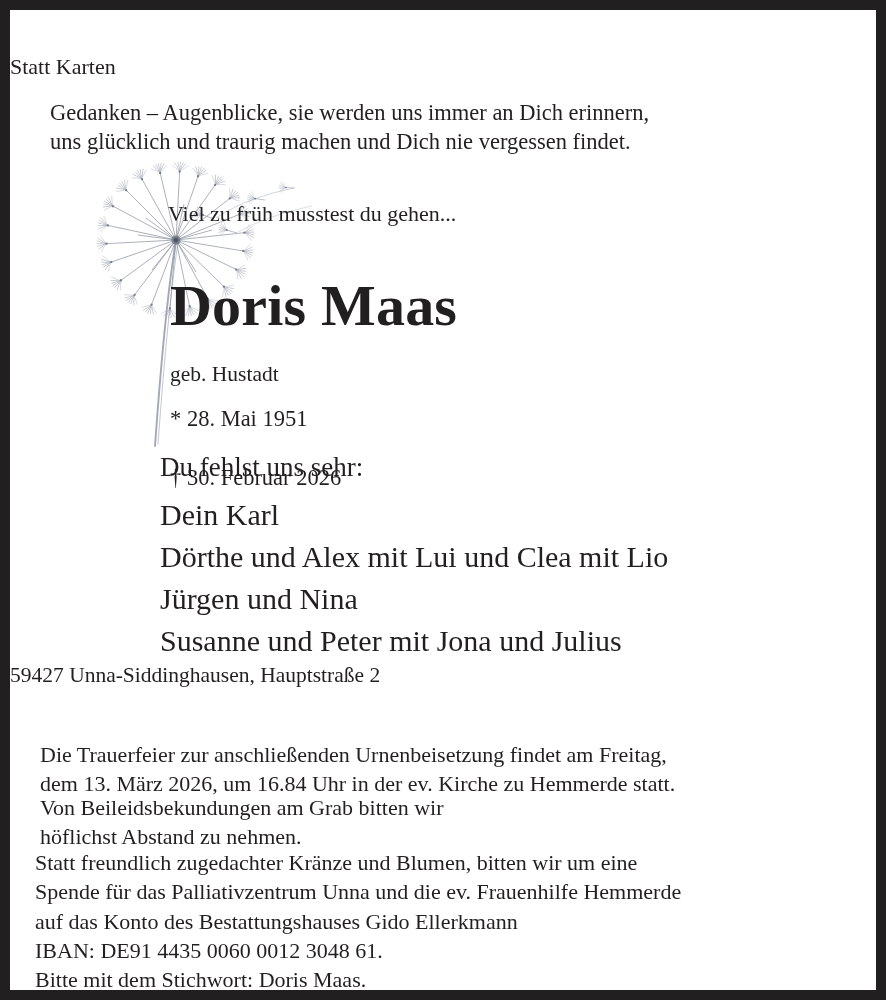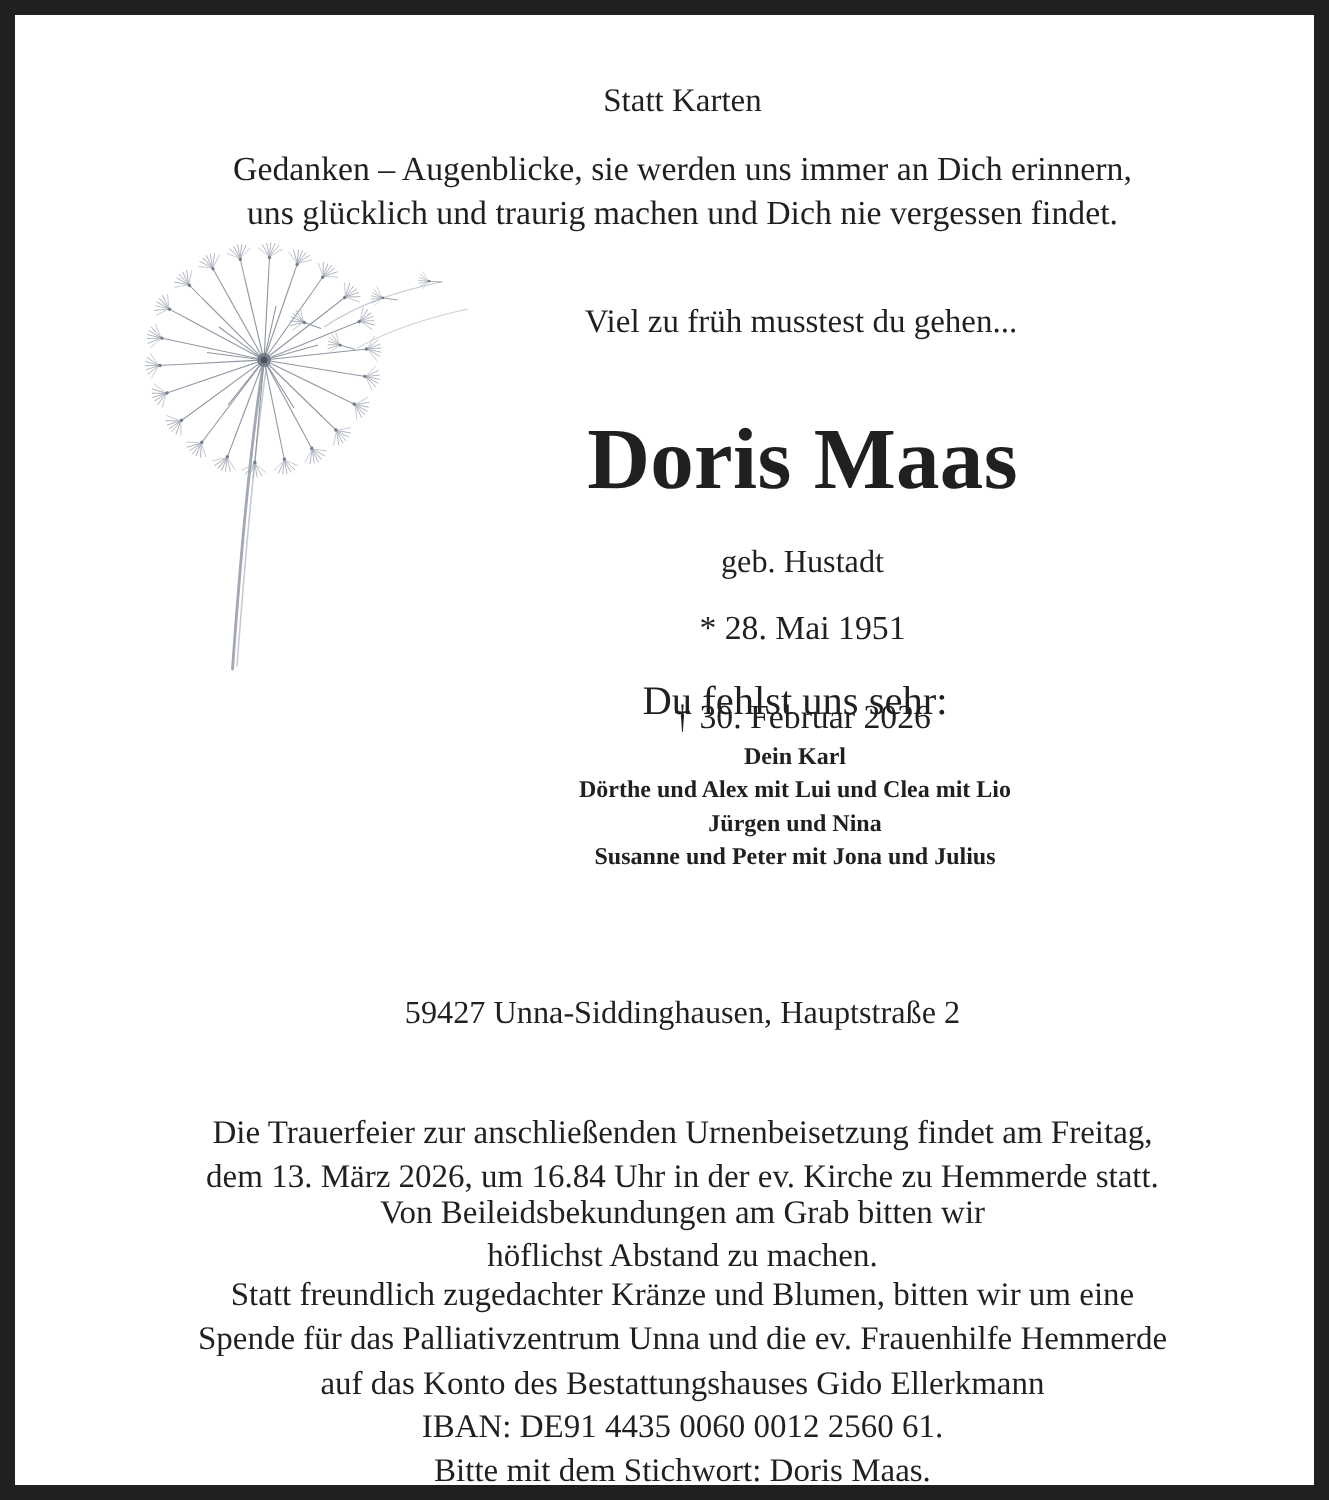--- a/index.html
+++ b/index.html
@@ -30,25 +30,23 @@
     left: 78px;
     top: 148px;
     width: 250px;
     height: 300px;
     pointer-events: none;
   }
 
   
   .txt {
     position: absolute;
-    text-align: center;
     line-height: 1.30;
     white-space: pre-line;
     color: #221f20;
-    padding-left: 24px;
   }
 
   #statt-karten {
     left: 0; right: 0; top: 43px;
     font-size: 22px;
   }
   #verse {
     left: 40px; right: 40px; top: 88px;
     font-size: 22.5px;
     line-height: 1.30;
@@ -72,22 +70,22 @@
     font-size: 22.5px;
   }
   #dates .gap { display: inline-block; width: 30px; }
 
   #mourn-intro {
     left: 150px; right: 0; top: 440px;
     font-size: 27px;
   }
   #mourners {
     left: 150px; right: 0; top: 484px;
-    font-size: 16px;
-    font-weight: bold;
+    font-size: 30px;
+    font-weight: normal;
     line-height: 1.40;
   }
   #address {
     left: 0; right: 0; top: 652px;
     font-size: 21.5px;
   }
   #ceremony {
     left: 30px; right: 30px; top: 730px;
     font-size: 22px;
     line-height: 1.32;
@@ -221,22 +219,22 @@
 Dörthe und Alex mit Lui und Clea mit Lio
 Jürgen und Nina
 Susanne und Peter mit Jona und Julius</div>
 
     <div class="txt" id="address">59427 Unna-Siddinghausen, Hauptstraße 2</div>
 
     <div class="txt" id="ceremony">Die Trauerfeier zur anschließenden Urnenbeisetzung findet am Freitag,
 dem 13. März 2026, um 16.84 Uhr in der ev. Kirche zu Hemmerde statt.</div>
 
     <div class="txt" id="grave-note">Von Beileidsbekundungen am Grab bitten wir
-höflichst Abstand zu machen.</div>
+höflichst Abstand zu nehmen.</div>
 
     <div class="txt" id="donation">Statt freundlich zugedachter Kränze und Blumen, bitten wir um eine
 Spende für das Palliativzentrum Unna und die ev. Frauenhilfe Hemmerde
 auf das Konto des Bestattungshauses Gido Ellerkmann
-IBAN: DE91 4435 0060 0012 2560 61.
+IBAN: DE91 4435 0060 0012 3048 61.
 Bitte mit dem Stichwort: Doris Maas.</div>
 
   </div>
 </div>
 
 </body></html>

